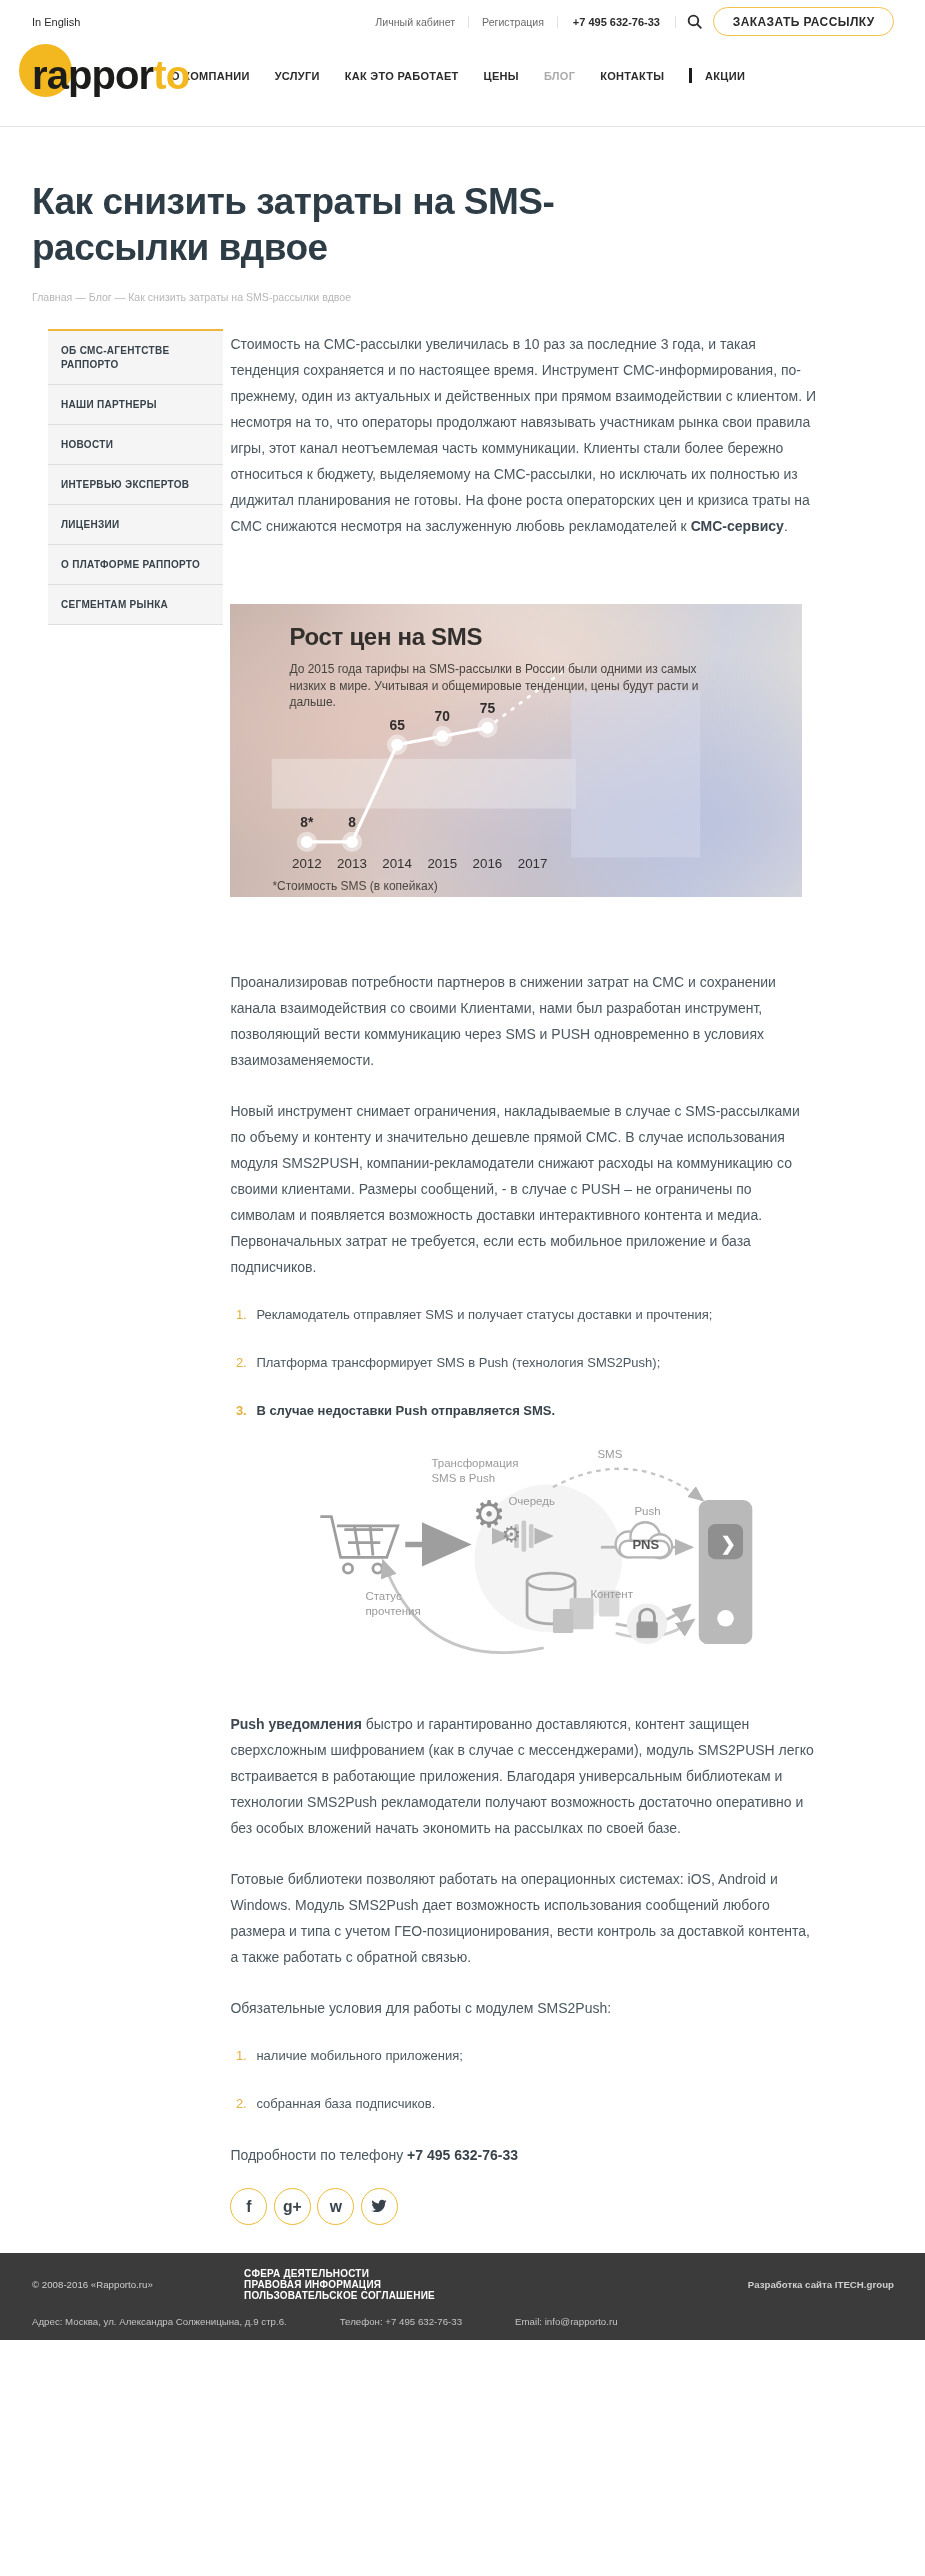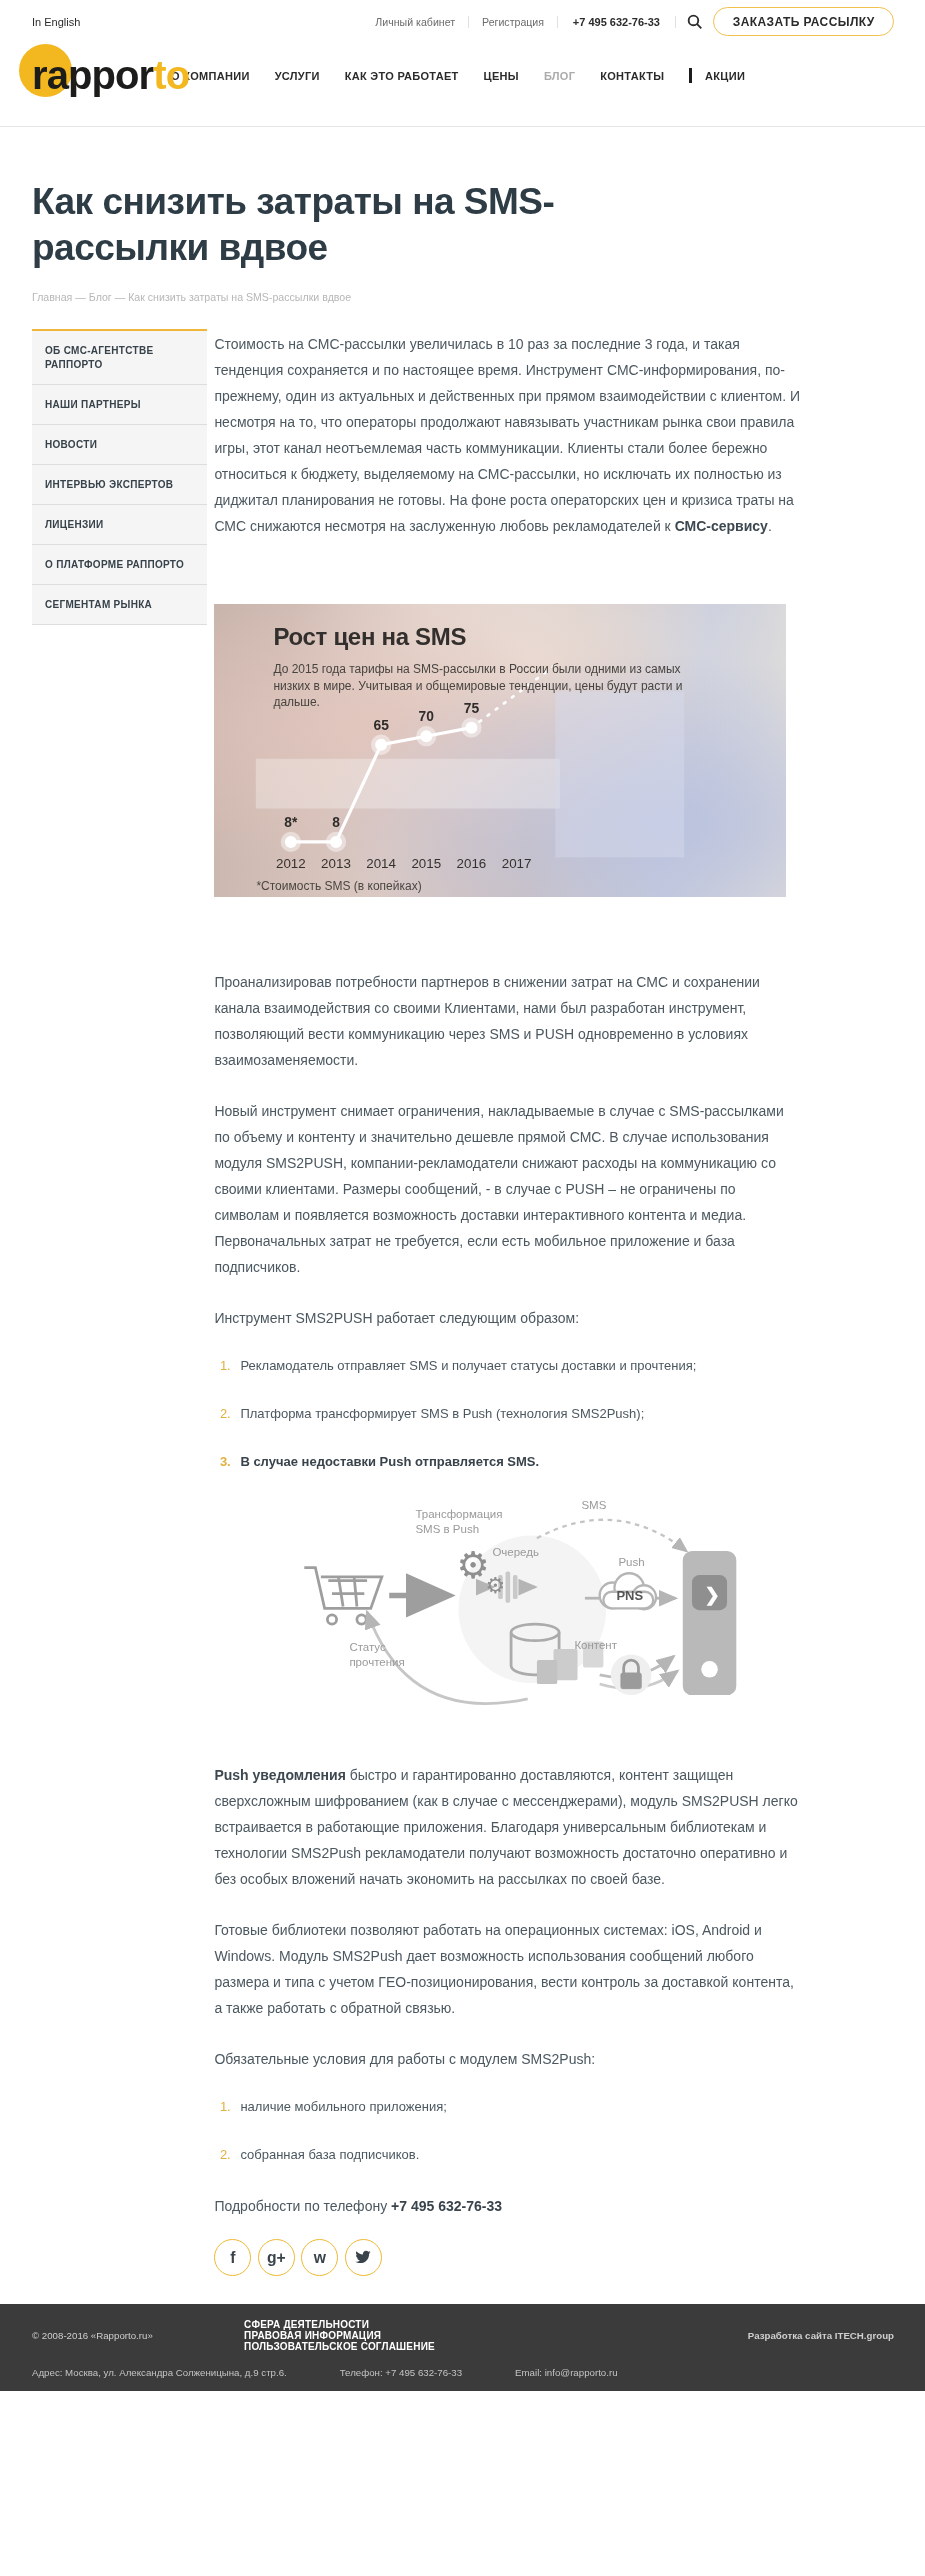--- a/index.html
+++ b/index.html
@@ -25,21 +25,21 @@
   .nav-item { font-size:11px; font-weight:bold; color:#2b2b2b; margin-right:25px; letter-spacing:0.3px; cursor:pointer; white-space:nowrap; }
   .nav-item.active { color:#ababab; }
   .nav-sep { width:2.8px; height:14.8px; background:#1c1c1c; margin-right:13px; }
 
   
   .title-wrap { padding:52px 32px 0 32px; }
   h1 { font-size:37px; line-height:46px; font-weight:bold; color:#2e3c46; max-width:636px; letter-spacing:-0.5px; }
   .breadcrumb { margin-top:20px; font-size:10.6px; color:#b7b7b7; }
 
   
-  .content { display:flex; align-items:flex-start; padding:26px 32px 0 32px; }
+  .content { display:flex; align-items:flex-start; padding:26px 32px 0 48px; }
   .sidebar { width:175px; background:#f5f5f5; border-top:2.8px solid #f0b63a; flex:none; }
   .sb-item { padding:13px 13px 12px 13px; font-size:10px; font-weight:bold; color:#37424a; line-height:14px; border-bottom:0.9px solid #dddddd; letter-spacing:0.3px; cursor:pointer; }
   .main-col { width:588px; margin-left:7.4px; font-size:14px; line-height:26px; color:#4c5860; }
   .main-col p { margin-top:25px; }
   .main-col p.first { margin-top:1.8px; }
   b.dark { color:#3d4850; }
 
   
   .chart-img { position:relative; width:572px; height:293px; margin-top:65px; overflow:hidden;
     background:
@@ -173,21 +173,20 @@
         </svg>
       <div class="chart-title">Рост цен на SMS</div>
       <div class="chart-subtitle">До 2015 года тарифы на SMS-рассылки в России были одними из самых низких в мире. Учитывая и общемировые тенденции, цены будут расти и дальше.</div>
       <div class="chart-foot">*Стоимость SMS (в копейках)</div>
     </div>
 
     <p style="margin-top:72px;">Проанализировав потребности партнеров в снижении затрат на СМС и сохранении канала взаимодействия со своими Клиентами, нами был разработан инструмент, позволяющий вести коммуникацию через SMS и PUSH одновременно в условиях взаимозаменяемости.</p>
 
     <p>Новый инструмент снимает ограничения, накладываемые в случае с SMS-рассылками по объему и контенту и значительно дешевле прямой СМС. В случае использования модуля SMS2PUSH, компании-рекламодатели снижают расходы на коммуникацию со своими клиентами. Размеры сообщений, - в случае с PUSH – не ограничены по символам и появляется возможность доставки интерактивного контента и медиа. Первоначальных затрат не требуется, если есть мобильное приложение и база подписчиков.</p>
 
-    <p>Инструмент SMS2PUSH работает следующим образом:</p>
 
     <ol class="steps">
       <li><span class="num">1.</span><span>Рекламодатель отправляет SMS и получает статусы доставки и прочтения;</span></li>
       <li><span class="num">2.</span><span>Платформа трансформирует SMS в Push (технология SMS2Push);</span></li>
       <li class="bold"><span class="num">3.</span><span>В случае недоставки Push отправляется SMS.</span></li>
     </ol>
 
     <div class="diagram">
       <svg width="480" height="231" viewBox="0 0 520 250">
         <defs>

